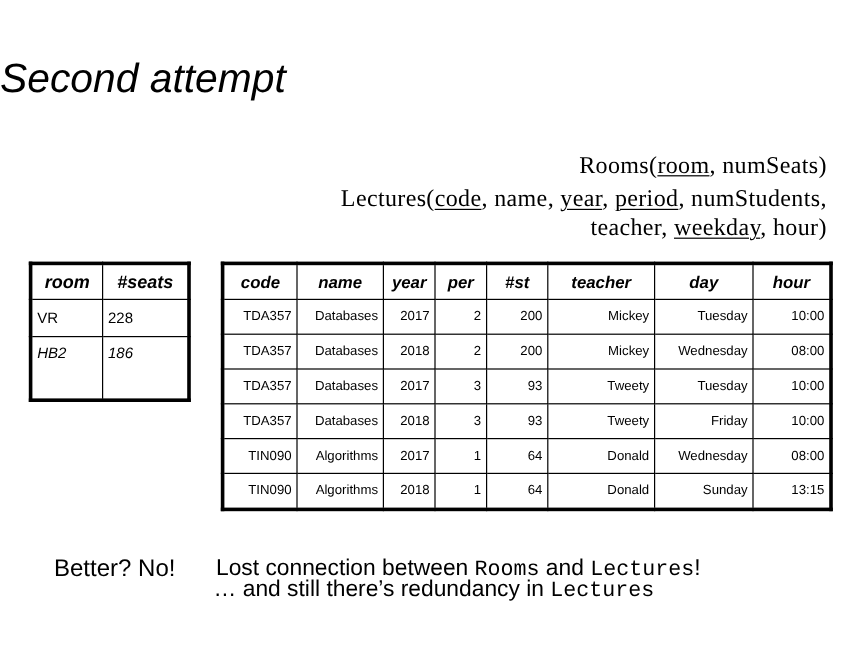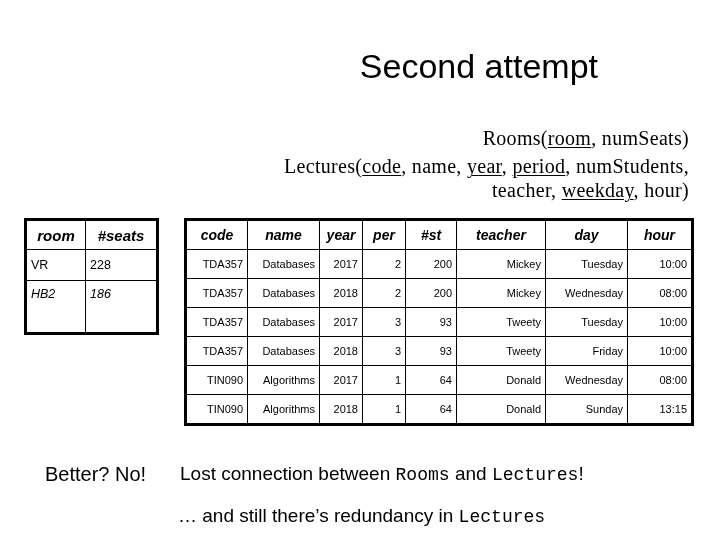--- a/index.html
+++ b/index.html
@@ -23,27 +23,28 @@
     width: 720px;
     height: 540px;
   }
 
   
   #slide-title {
     position: absolute;
     left: 0;
     top: 46px;
     width: 598px;
-    text-align: right;
+    text-align: left;
     font-family: "Liberation Sans", sans-serif;
     font-size: 34px;
     font-weight: 400;
     line-height: 40px;
     letter-spacing: 0px;
     white-space: nowrap;
+    font-style: italic;
   }
 
   
   #schema {
     position: absolute;
     left: 29px;
     top: 126px;
     width: 660px;
     font-family: Liberation Serif, serif;
     font-size: 20px;
@@ -149,21 +150,21 @@
     position: absolute;
     left: 180px;
     top: 462px;
     font-size: 19px;
     line-height: 24px;
     white-space: nowrap;
   }
   #note-redundancy {
     position: absolute;
     left: 178px;
-    top: 504px;
+    top: 480px;
     font-size: 19px;
     line-height: 24px;
     white-space: nowrap;
   }
   .mono {
     font-family: "Liberation Mono", "DejaVu Sans Mono", monospace;
     font-size: 0.95em;
   }
 </style>
 </head>

